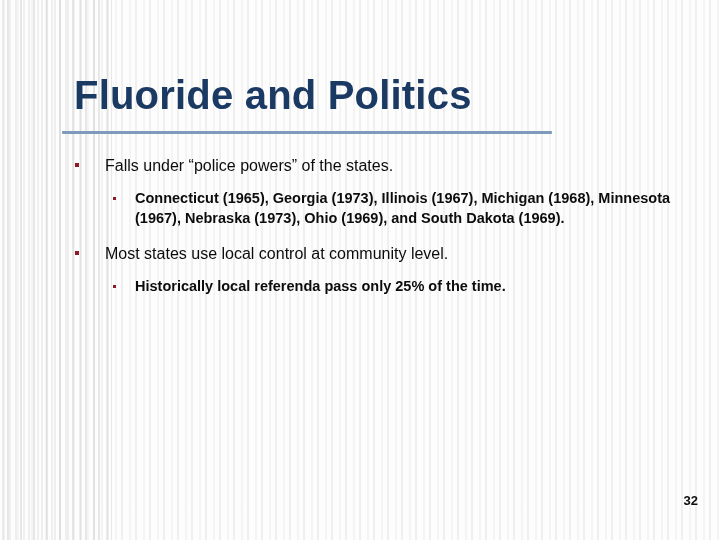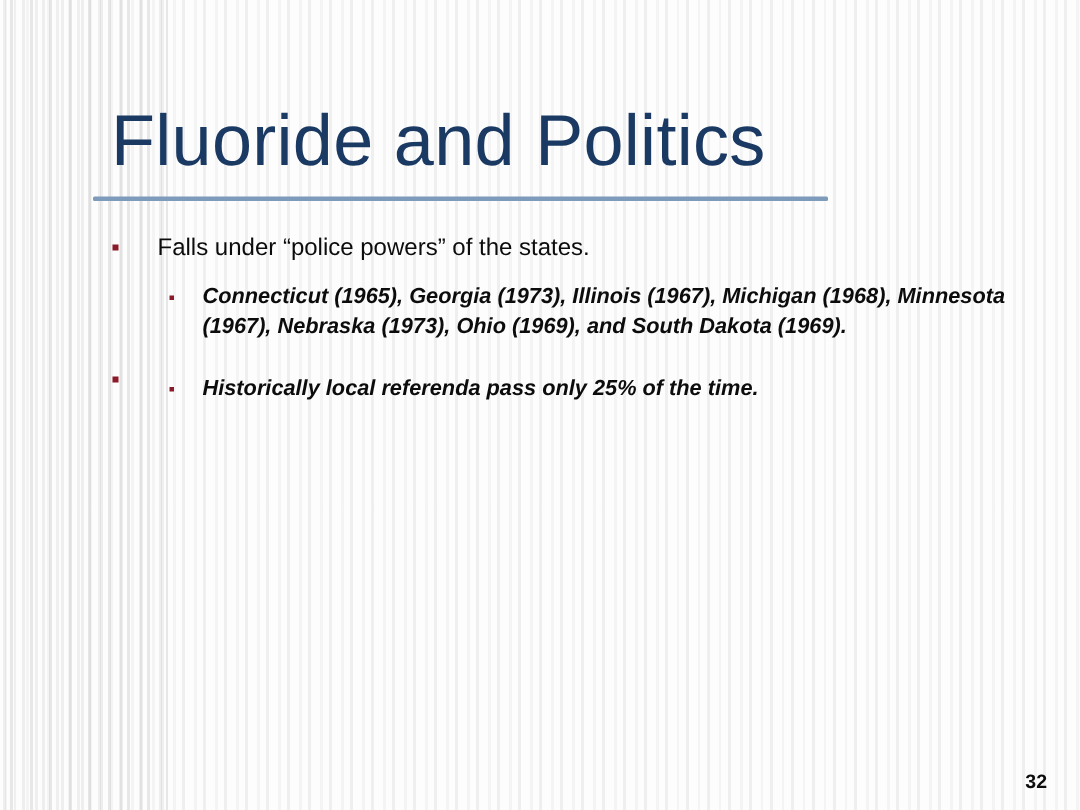--- a/index.html
+++ b/index.html
@@ -61,23 +61,23 @@
     position: relative;
     z-index: 2;
     width: 100%;
     height: 100%;
   }
 
   .slide-title {
     position: absolute;
     left: 74px;
     top: 72px;
-    font-size: 48px;
+    font-size: 40px;
     line-height: 46px;
-    font-weight: 400;
+    font-weight: 700;
     color: #1b3a63;
     letter-spacing: 0.2px;
     white-space: nowrap;
   }
 
   .title-rule {
     position: absolute;
     left: 62px;
     top: 131px;
     width: 490px;
@@ -115,39 +115,38 @@
 
   .bullet-l2 {
     position: relative;
     padding-left: 135px;
     padding-right: 28px;
     margin-bottom: 2px;
     font-size: 14.5px;
     line-height: 19.5px;
     font-weight: 700;
     color: #0c0c0c;
-    font-style: italic;
   }
 
   .bullet-l2 > .marker {
     position: absolute;
     left: 113px;
     top: 8px;
     width: 3px;
     height: 3px;
     background: #8b1a2b;
   }
 
   .spacer-sm { height: 7px; }
   .spacer-md { height: 10px; }
 
   .page-number {
     position: absolute;
     right: 22px;
-    bottom: 12px;
+    bottom: 32px;
     font-size: 13px;
     font-weight: 700;
     color: #0c0c0c;
     text-align: center;
   }
 </style>
 </head>
 <body>
 
 <div class="slide">
@@ -169,20 +168,21 @@
 
       <div class="bullet-l2">
         <span class="marker"></span>
         <span>Connecticut (1965), Georgia (1973), Illinois (1967), Michigan (1968), Minnesota (1967), Nebraska (1973), Ohio (1969), and South Dakota (1969).</span>
       </div>
 
       <div class="spacer-md"></div>
 
       <div class="bullet-l1">
         <span class="marker"></span>
+        <span>Most states use local control at community level.</span>
       </div>
 
       <div class="spacer-sm"></div>
 
       <div class="bullet-l2">
         <span class="marker"></span>
         <span>Historically local referenda pass only 25% of the time.</span>
       </div>
 
       <div class="spacer-md"></div>

